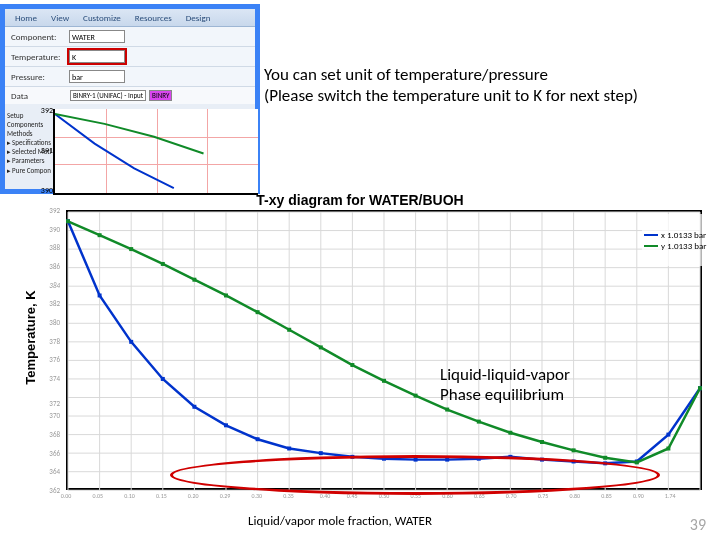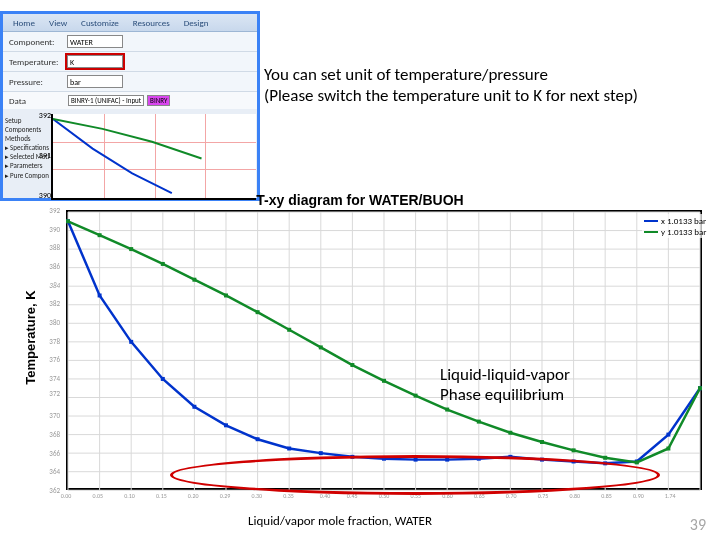--- a/index.html
+++ b/index.html
@@ -1,19 +1,19 @@
 <!DOCTYPE html>
 <html><head>
 <meta charset="utf-8">
 <style>
   * { margin: 0; padding: 0; box-sizing: border-box; }
   body { width: 720px; height: 540px; font-family: Calibri, Arial, sans-serif; background: #fff; position: relative; overflow: hidden; }
 
   
-  .ribbon-area { position: absolute; top: 11px; left: 0; width: 260px; height: 190px; border: 3px solid #3b82f6; background: #e8eef6; font-size: 9px; }
+  .ribbon-area { position: absolute; top: 4px; left: 0; width: 260px; height: 190px; border: 5px solid #3b82f6; background: #e8eef6; font-size: 9px; }
   .ribbon-tabs { display: flex; gap: 6px; padding: 2px 6px; background: linear-gradient(#dbe6f4,#c8d8ec); border-bottom: 1px solid #9db6d4; }
   .ribbon-tabs span { padding: 1px 4px; color: #2a4d7a; }
   .ribbon-row { display: flex; align-items: center; gap: 2px; padding: 3px 6px; background: #f2f6fb; border-bottom: 1px solid #d0dae6; }
   .ribbon-label { font-size: 9px; color: #333; min-width: 56px; }
   .ribbon-dd { width: 56px; height: 13px; border: 1px solid #888; background: #fff; font-size: 8px; padding: 0 2px; display: inline-flex; align-items: center; }
   .ribbon-dd.hl { outline: 2px solid #c00; }
   .data-row { display: flex; align-items: center; padding: 3px 6px; background: #f7f9fc; gap: 3px; }
   .mini-plot { position: absolute; top: 100px; left: 48px; width: 205px; height: 86px; background: #fff; border-left: 2px solid #000; border-bottom: 2px solid #000; }
   .mini-plot .y-tick { position: absolute; right: 100%; padding-right: 2px; font-size: 8px; color: #000; }
   .mini-plot .grid-v { position: absolute; top: 0; bottom: 0; width: 1px; background: #f3a6a6; }
@@ -29,21 +29,21 @@
   .chart-title { position: absolute; top: 192px; left: 0; right: 0; text-align: center; font-size: 14px; font-weight: bold; font-family: Arial; }
   .chart { position: absolute; top: 210px; left: 66px; width: 636px; height: 280px; border: 2px solid #000; background: #fff; }
   .chart svg { position: absolute; inset: 0; overflow: visible; }
   .y-axis-label { position: absolute; top: 330px; left: 30px; transform: translate(-50%,0) rotate(-90deg); transform-origin: center; font-size: 13px; font-weight: bold; font-family: Arial; white-space: nowrap; }
   .x-axis-label { position: absolute; top: 513px; left: 0; right: 40px; text-align: center; font-size: 13px; font-family: Calibri, Arial; color: #000; }
   .chart-ticks-y { position: absolute; top: 210px; left: 0; width: 64px; height: 280px; }
   .chart-ticks-y span { position: absolute; right: 4px; font-size: 7px; color: #999; }
   .chart-ticks-x { position: absolute; top: 492px; left: 66px; width: 636px; height: 10px; }
   .chart-ticks-x span { position: absolute; top: 0; font-size: 6px; color: #999; transform: translateX(-50%); }
 
-  .legend { position: absolute; top: 214px; right: 6px; width: 72px; font-size: 9px; background: rgba(255,255,255,.7); padding: 1px 2px; }
+  .legend { position: absolute; top: 214px; right: 6px; width: 72px; font-size: 9px; background: rgba(255,255,255,.7); padding: 15px 2px; }
   .legend-row { display: flex; align-items: center; gap: 3px; }
   .legend-swatch { width: 14px; height: 2px; }
 
   .annot-box { position: absolute; top: 365px; left: 440px; font-size: 17px; font-family: Calibri, Arial; color: #000; line-height: 1.15; }
   .red-ellipse { position: absolute; border: 3px solid #d00000; border-radius: 50%; }
 
   .slide-num { position: absolute; bottom: 6px; right: 14px; font-size: 16px; color: #a6a6a6; font-family: Calibri; }
 </style>
 </head>
 <body>
@@ -107,21 +107,21 @@
 
 <div class="chart-title">T-xy diagram for WATER/BUOH</div>
 <div class="y-axis-label">Temperature, K</div>
 
 <div class="chart-ticks-y">
     <span style="top: 276px;">362</span>
     <span style="top: 257.333px;">364</span>
     <span style="top: 238.667px;">366</span>
     <span style="top: 220px;">368</span>
     <span style="top: 201.333px;">370</span>
-    <span style="top: 179px;">372</span>
+    <span style="top: 189px;">372</span>
     <span style="top: 164px;">374</span>
     <span style="top: 145.333px;">376</span>
     <span style="top: 126.667px;">378</span>
     <span style="top: 108px;">380</span>
     <span style="top: 89.3333px;">382</span>
     <span style="top: 70.6667px; font-style: italic;">384</span>
     <span style="top: 52px;">386</span>
     <span style="top: 33.3333px;">388</span>
     <span style="top: 14.6667px;">390</span>
     <span style="top: -4px;">392</span>

